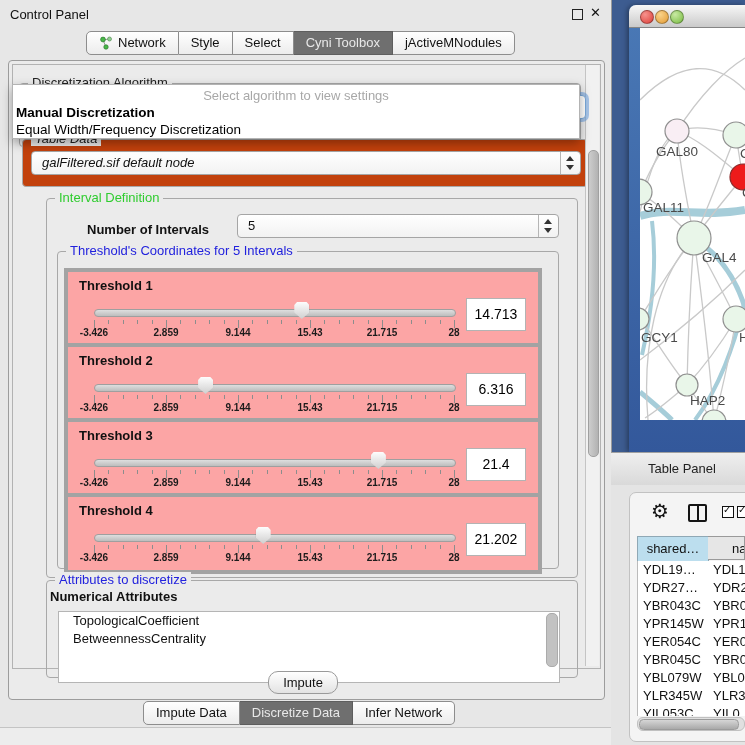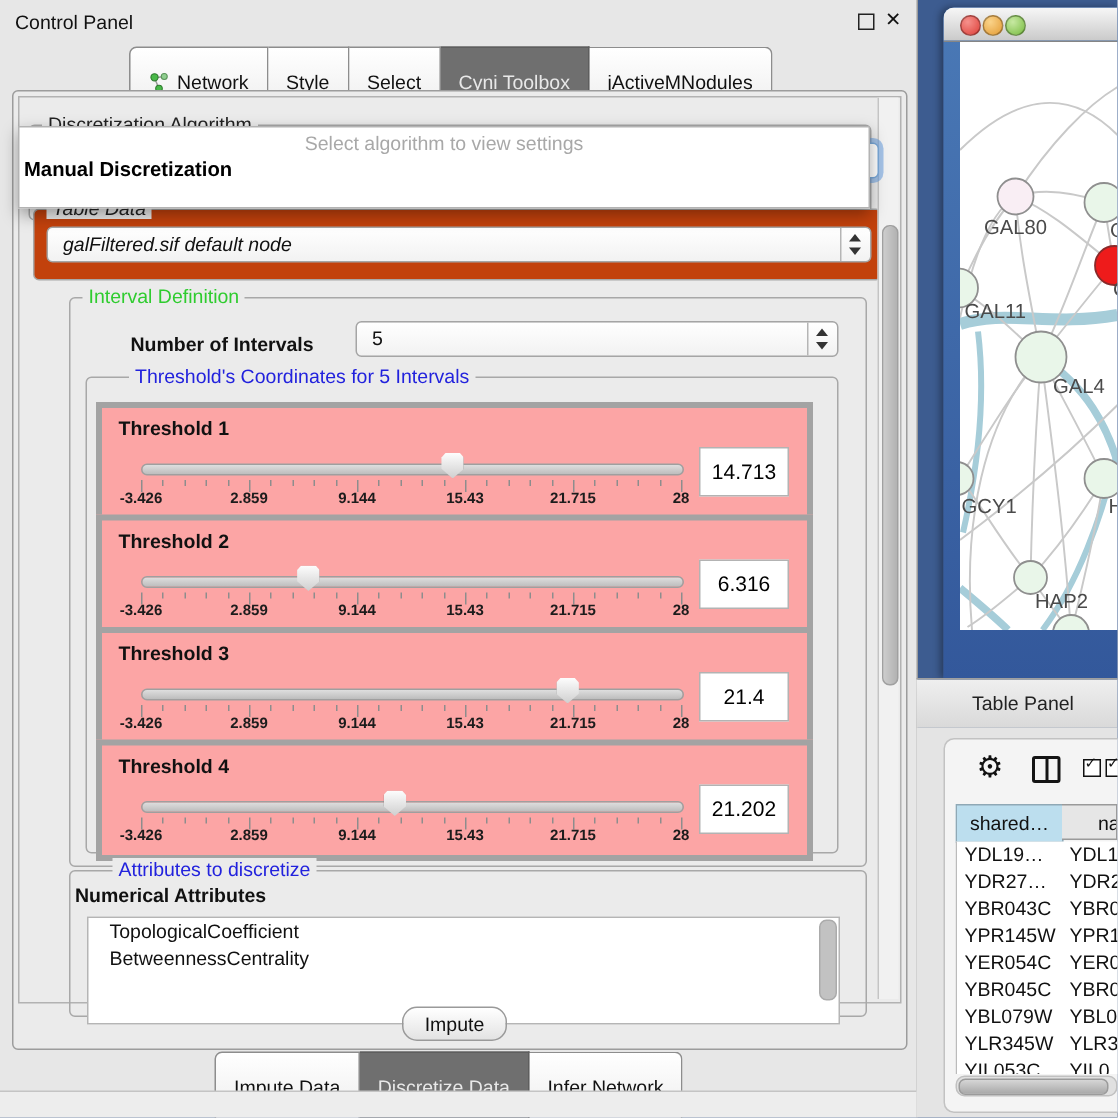--- a/index.html
+++ b/index.html
@@ -9,38 +9,38 @@
   .abs{position:absolute;}
 
   
   #control-panel{left:0;top:0;width:611px;height:745px;background:#e7e7e7;border-right:1px solid #9a9a9a;}
   #cp-title{left:10px;top:7px;font-size:13px;color:#111;}
   #cp-float{left:572px;top:9px;width:9px;height:9px;border:1.5px solid #222;background:transparent;}
   #cp-close{left:590px;top:5px;font-size:13px;font-weight:bold;color:#111;}
 
   
   .tabrow{display:flex;}
-  .tab{height:22px;line-height:22px;font-size:13px;color:#111;padding:12px 12px;
+  .tab{height:22px;line-height:22px;font-size:13px;color:#111;padding:0 12px;
        background:linear-gradient(#ffffff,#ececec);border:1px solid #8d8d8d;border-left:none;
        display:flex;align-items:center;gap:5px;white-space:nowrap;}
   .tab:first-child{border-left:1px solid #8d8d8d;border-radius:5px 0 0 5px;}
   .tab:last-child{border-radius:0 5px 5px 0;}
   .tab.sel{background:#6f6f6f;color:#e8e8e8;border-color:#5e5e5e;}
   #top-tabs{left:86px;top:31px;}
   #bottom-tabs{left:143px;top:701px;}
 
   
   #content-box{left:8px;top:60px;width:595px;height:638px;border:1px solid #9c9c9c;border-radius:4px;background:#ebebeb;}
   #scrollpane{left:12px;top:64px;width:587px;height:603px;border:1px solid #b2b2b2;background:#ebebeb;overflow:hidden;}
   #v-scroll{left:585px;top:65px;width:13px;height:601px;background:#f1f1f1;border-left:1px solid #c4c4c4;}
   #v-thumb{left:587px;top:150px;width:9px;height:305px;border-radius:5px;background:linear-gradient(90deg,#cdcdcd,#b2b2b2);border:1px solid #a0a0a0;}
 
   .group{border:1px solid #a8a8a8;border-radius:4px;}
   .gtitle{position:absolute;top:-9px;left:8px;background:#ebebeb;padding:0 4px;font-size:13px;white-space:nowrap;}
-  .t-black{color:#222;} .t-green{color:#2fcc2f;} .t-blue{color:#2222dd;margin-left:20px;}
+  .t-black{color:#222;} .t-green{color:#2fcc2f;} .t-blue{color:#2222dd;}
 
   .combo{background:linear-gradient(#ffffff,#f2f2f2);border:1px solid #a5a5a5;border-radius:4px;font-size:13px;color:#111;}
   .combo .ctext{position:absolute;left:10px;top:0;line-height:22px;white-space:nowrap;}
   .stepper{position:absolute;right:0;top:0;bottom:0;width:19px;border-left:1px solid #b5b5b5;}
   .stepper i{position:absolute;left:5px;width:0;height:0;border-left:4px solid transparent;border-right:4px solid transparent;}
   .stepper .up{top:4px;border-bottom:5px solid #333;}
   .stepper .dn{bottom:4px;border-top:5px solid #333;}
 
   
   #algo-popup{left:12px;top:84px;width:566px;height:53px;background:#ffffff;border:1px solid #b3b3b3;
@@ -357,20 +357,21 @@
   <div class="abs" id="list-scroll"></div>
 
   <div class="abs" id="v-scroll">
     <div class="abs" id="v-thumb" style="left:1.5px;top:85px;"></div>
   </div>
 
   <div class="abs" id="algo-popup">
     <div class="prompt">Select algorithm to view settings</div>
     <div id="popup-options">
         <div class="opt hi">Manual Discretization</div>
+        <div class="opt">Equal Width/Frequency Discretization</div>
       </div>
   </div>
 
   <div class="abs" id="apply-btn">Impute</div>
 
   <div class="abs tabrow" id="bottom-tabs">
       <div class="tab">
         <span>Impute Data</span>
       </div>
       <div class="tab sel">

